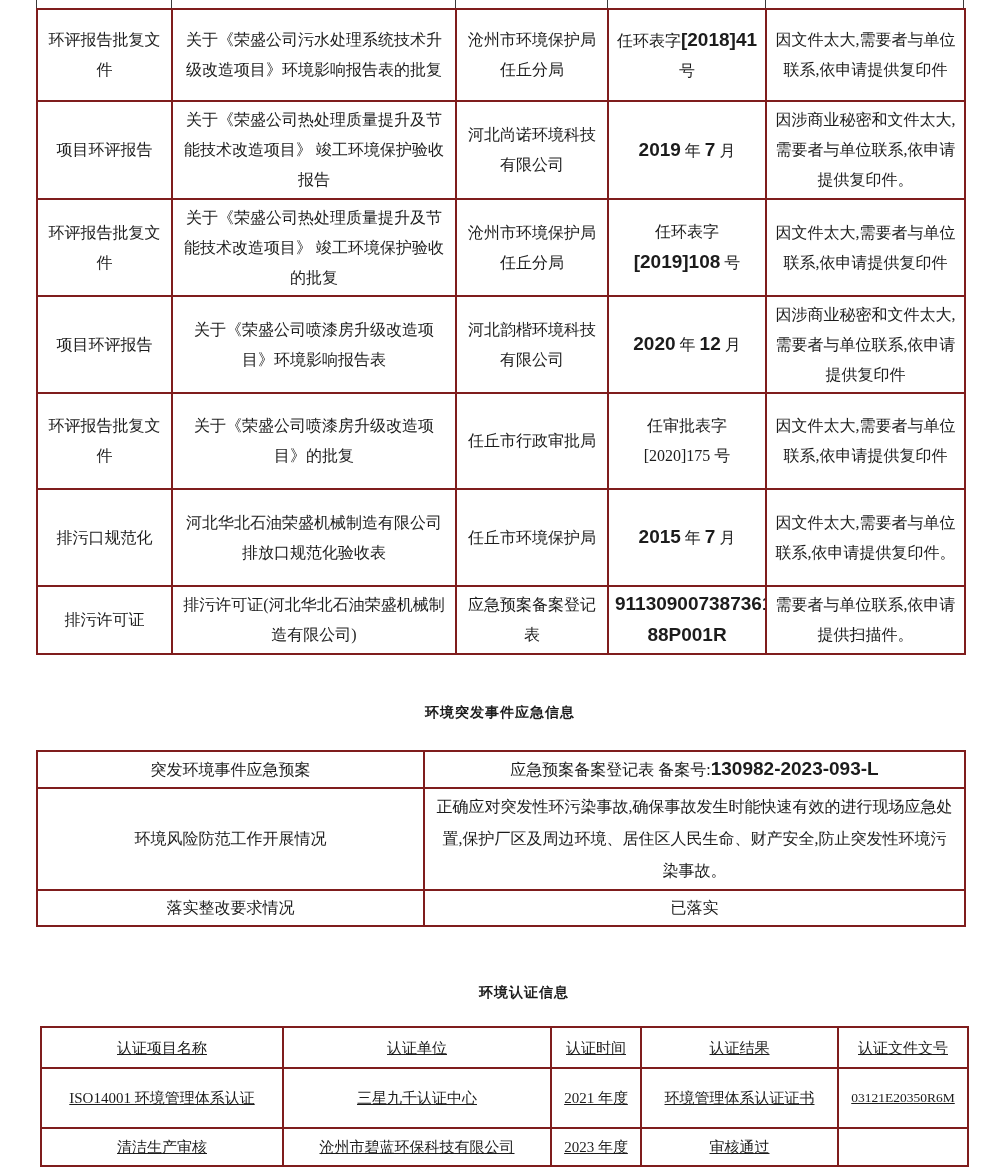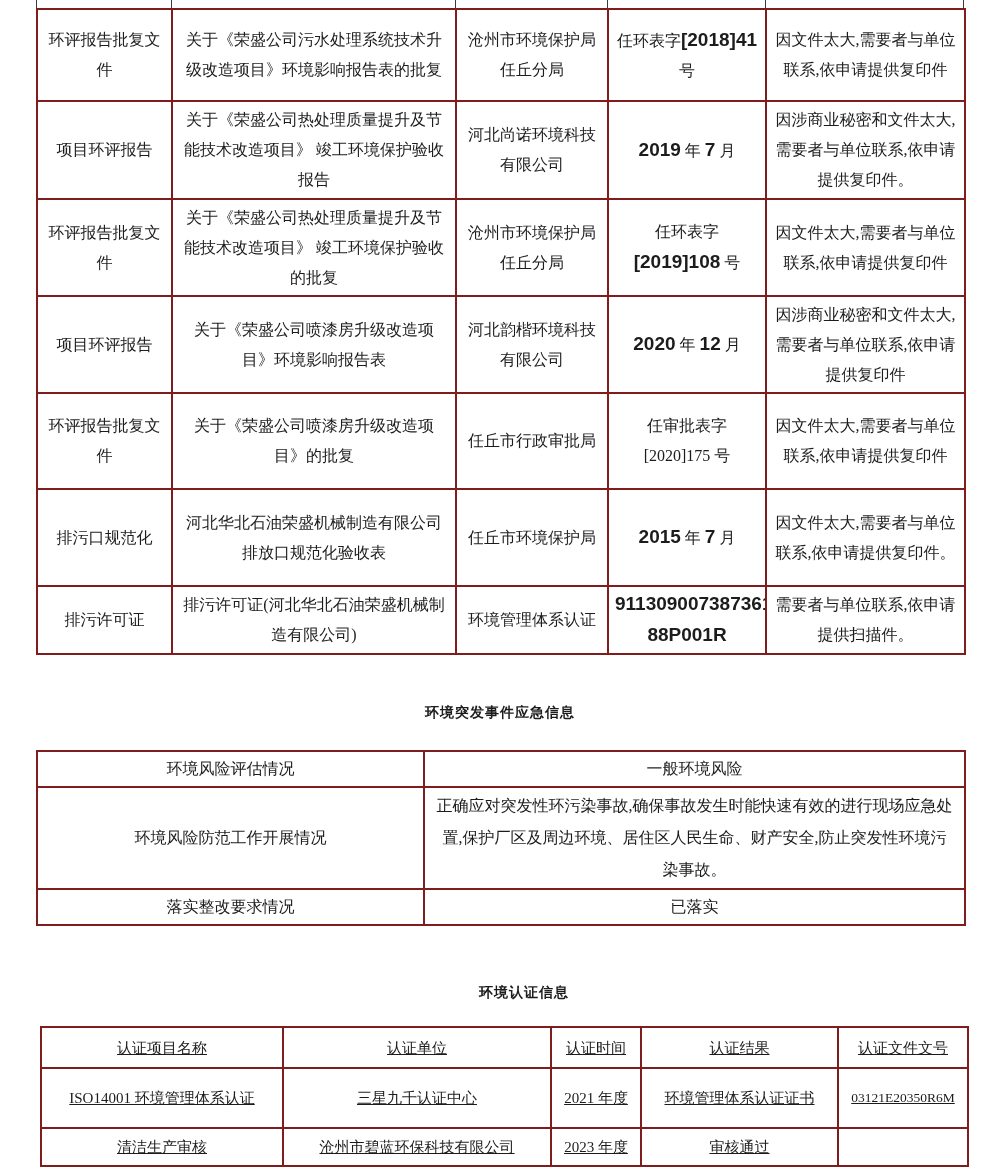--- a/index.html
+++ b/index.html
@@ -79,38 +79,38 @@
   <tr style="height:97px">
     <td>排污口规范化</td>
     <td>河北华北石油荣盛机械制造有限公司排放口规范化验收表</td>
     <td>任丘市环境保护局</td>
     <td class="mixed"><span class="num">2015</span> 年 <span class="num">7</span> 月</td>
     <td>因文件太大,需要者与单位联系,依申请提供复印件。</td>
   </tr>
   <tr style="height:65px">
     <td>排污许可证</td>
     <td>排污许可证(河北华北石油荣盛机械制造有限公司)</td>
-    <td>环境管理体系认证</td>
+    <td>应急预案备案登记表</td>
     <td class="mixed"><span class="num">911309007387361</span> <span class="num">88P001R</span></td>
     <td>需要者与单位联系,依申请提供扫描件。</td>
   </tr>
 </tbody>
   </table>
 
 <div class="title title-emergency">环境突发事件应急信息</div>
 
 <table class="t2">
   <colgroup>
       <col style="width:387px">
       <col style="width:541px">
     </colgroup>
   <tbody>
-  <tr style="height:33px">
-    <td>环境风险评估情况</td>
-    <td>一般环境风险</td>
+      <tr style="height:34px">
+    <td>突发环境事件应急预案</td>
+    <td class="mixed">应急预案备案登记表 备案号:<span class="num">130982-2023-093-L</span></td>
   </tr>
   <tr style="height:97px">
     <td>环境风险防范工作开展情况</td>
     <td style="line-height:32px;padding:2px 10px;">正确应对突发性环污染事故,确保事故发生时能快速有效的进行现场应急处置,保护厂区及周边环境、居住区人民生命、财产安全,防止突发性环境污染事故。</td>
   </tr>
   <tr style="height:33px">
     <td>落实整改要求情况</td>
     <td>已落实</td>
   </tr>
 </tbody>

